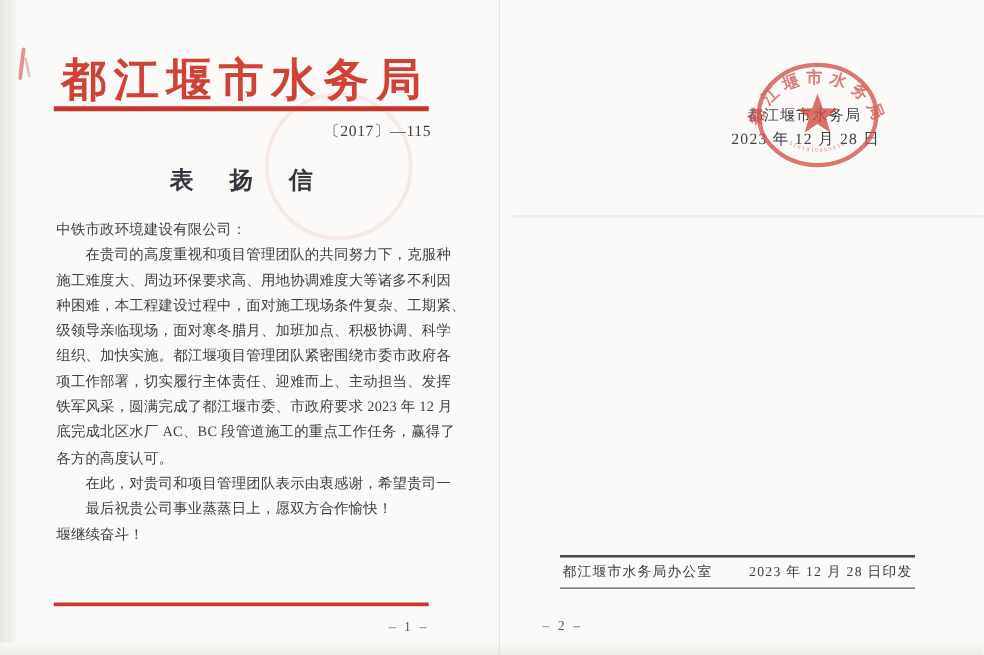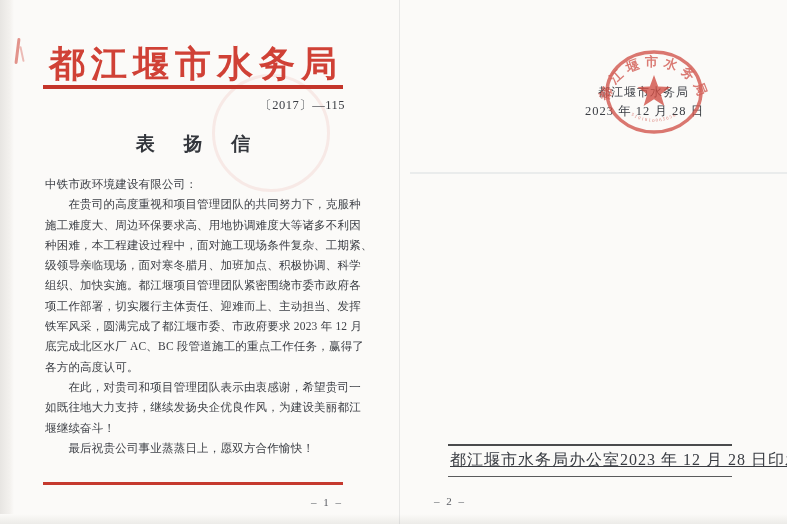--- a/index.html
+++ b/index.html
@@ -79,21 +79,21 @@
     position:absolute;left:175px;top:103px;font-size:12.5px;color:#3a3d43;
     letter-spacing:1px;white-space:nowrap;
   }
   .seal{position:absolute;left:184px;top:44px;width:120px;height:100px;opacity:.88;}
   .p2footer{
     position:absolute;left:38px;top:444px;width:284px;
     border-top:2px solid #4a4b4d;border-bottom:1.5px solid #5a5b5d;
     display:flex;justify-content:space-between;align-items:center;
     padding:4px 2px 5px 2px;box-sizing:border-box;
   }
-  .p2footer .ft{font-size:16px;color:#3a3d43;letter-spacing:1px;white-space:nowrap;text-decoration:underline;}
+  .p2footer .ft{font-size:11px;color:#3a3d43;letter-spacing:1px;white-space:nowrap;}
   .pn2{left:24px;top:495px;}
 </style>
 </head>
 <body>
 
 <div class="scan-edge-left"></div>
 <div class="scan-edge-bottom"></div>
 <div class="gutter-line"></div>
 <div class="crease-line"></div>
 <div class="edge-mark em1"></div>
@@ -111,23 +111,22 @@
     <div class="bline">　　在贵司的高度重视和项目管理团队的共同努力下，克服种</div>
     <div class="bline">施工难度大、周边环保要求高、用地协调难度大等诸多不利因</div>
     <div class="bline">种困难，本工程建设过程中，面对施工现场条件复杂、工期紧、</div>
     <div class="bline">级领导亲临现场，面对寒冬腊月、加班加点、积极协调、科学</div>
     <div class="bline">组织、加快实施。都江堰项目管理团队紧密围绕市委市政府各</div>
     <div class="bline">项工作部署，切实履行主体责任、迎难而上、主动担当、发挥</div>
     <div class="bline">铁军风采，圆满完成了都江堰市委、市政府要求 2023 年 12 月</div>
     <div class="bline">底完成北区水厂 AC、BC 段管道施工的重点工作任务，赢得了</div>
     <div class="bline">各方的高度认可。</div>
     <div class="bline">　　在此，对贵司和项目管理团队表示由衷感谢，希望贵司一</div>
-    <div class="bline">如既往地大力支持，继续发扬央企优良作风，为建设美丽都江</div>
+    <div class="bline">　　最后祝贵公司事业蒸蒸日上，愿双方合作愉快！</div>
     <div class="bline">堰继续奋斗！</div>
-    <div class="bline">　　最后祝贵公司事业蒸蒸日上，愿双方合作愉快！</div>
   </div>
 
   <div class="foot-rule-red"></div>
   <div class="pagenum pn1">– 1 –</div>
 </div>
 
 <div class="p2">
   <div class="sig-org">都江堰市水务局</div>
   <div class="sig-date">2023 年 12 月 28 日</div>
 

